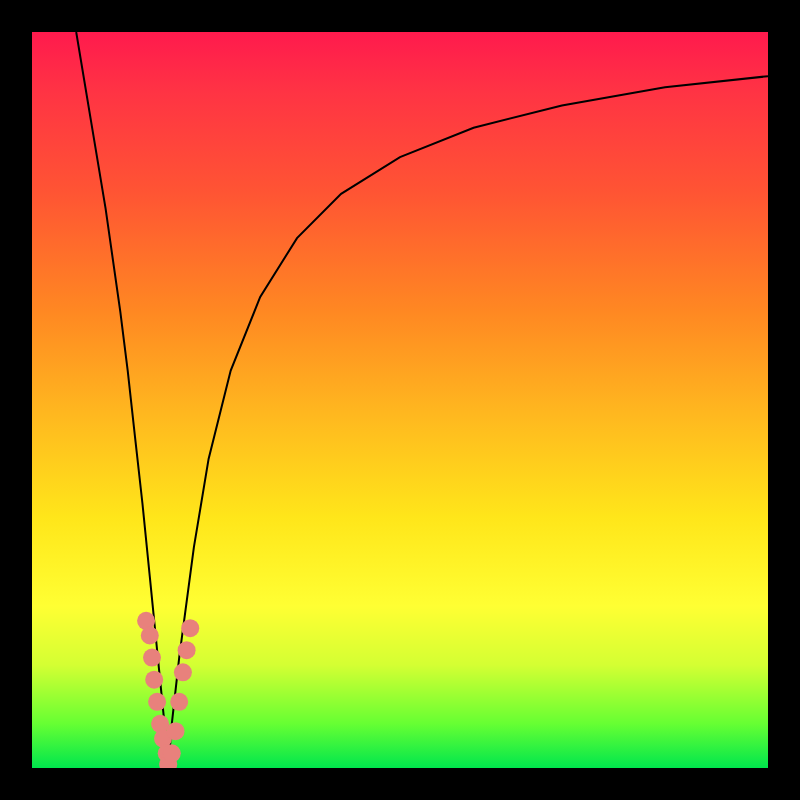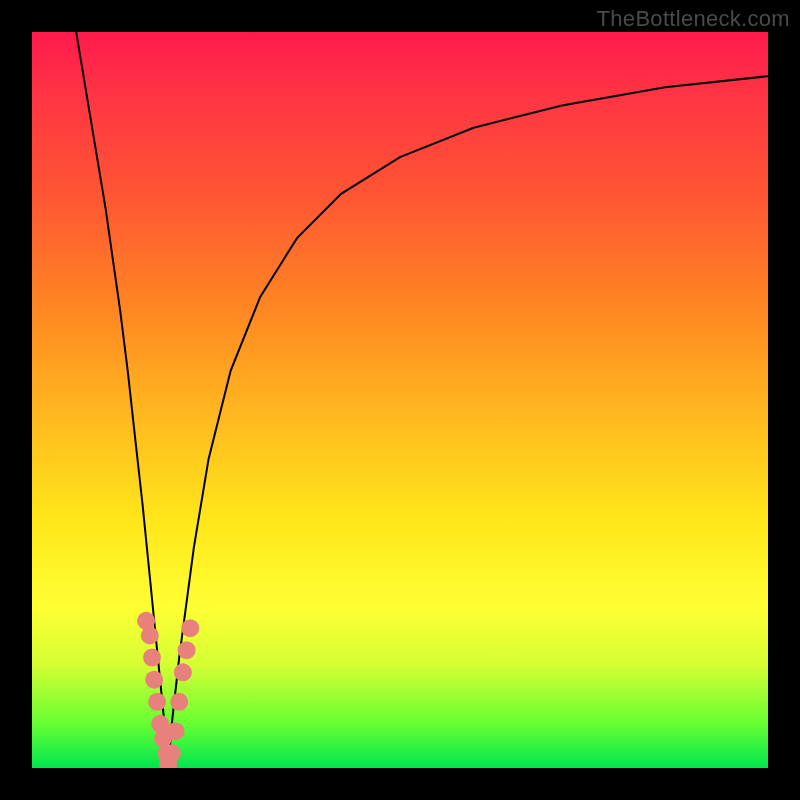--- a/index.html
+++ b/index.html
@@ -83,14 +83,13 @@
           <circle cx="136.2" cy="732.3" r="9" class="marker"></circle>
           <circle cx="139.8" cy="721.3" r="9" class="marker"></circle>
           <circle cx="143.5" cy="699.2" r="9" class="marker"></circle>
           <circle cx="147.2" cy="669.8" r="9" class="marker"></circle>
           <circle cx="150.9" cy="640.3" r="9" class="marker"></circle>
           <circle cx="154.6" cy="618.2" r="9" class="marker"></circle>
           <circle cx="158.2" cy="596.2" r="9" class="marker"></circle>
         </g>
     </svg>
   </div>
-  <div class="watermark">TheBottleneck.com</div>
 </div>
 
 </body></html>

